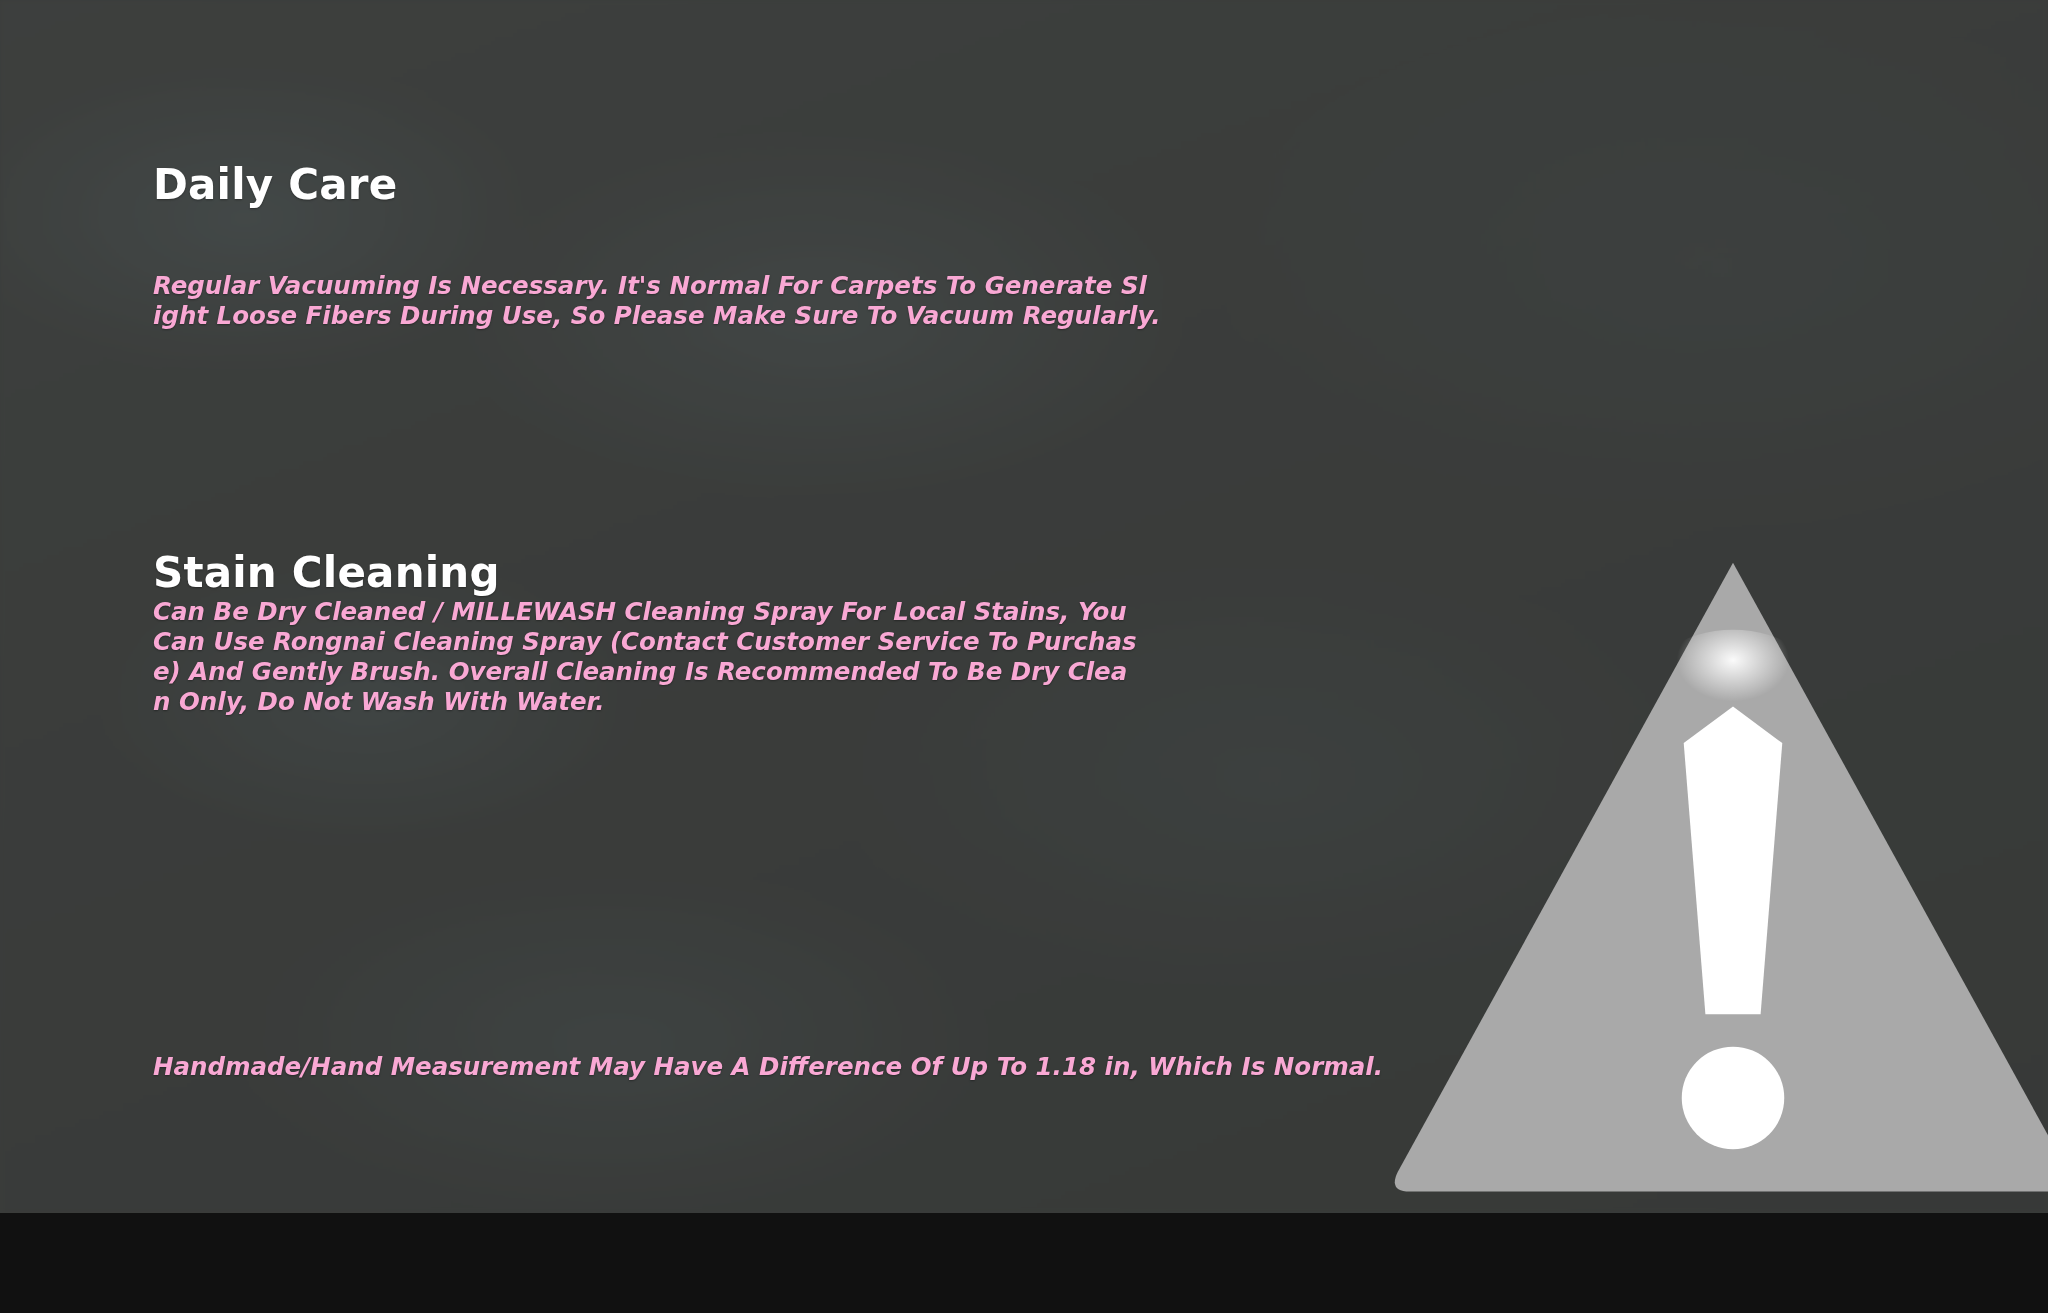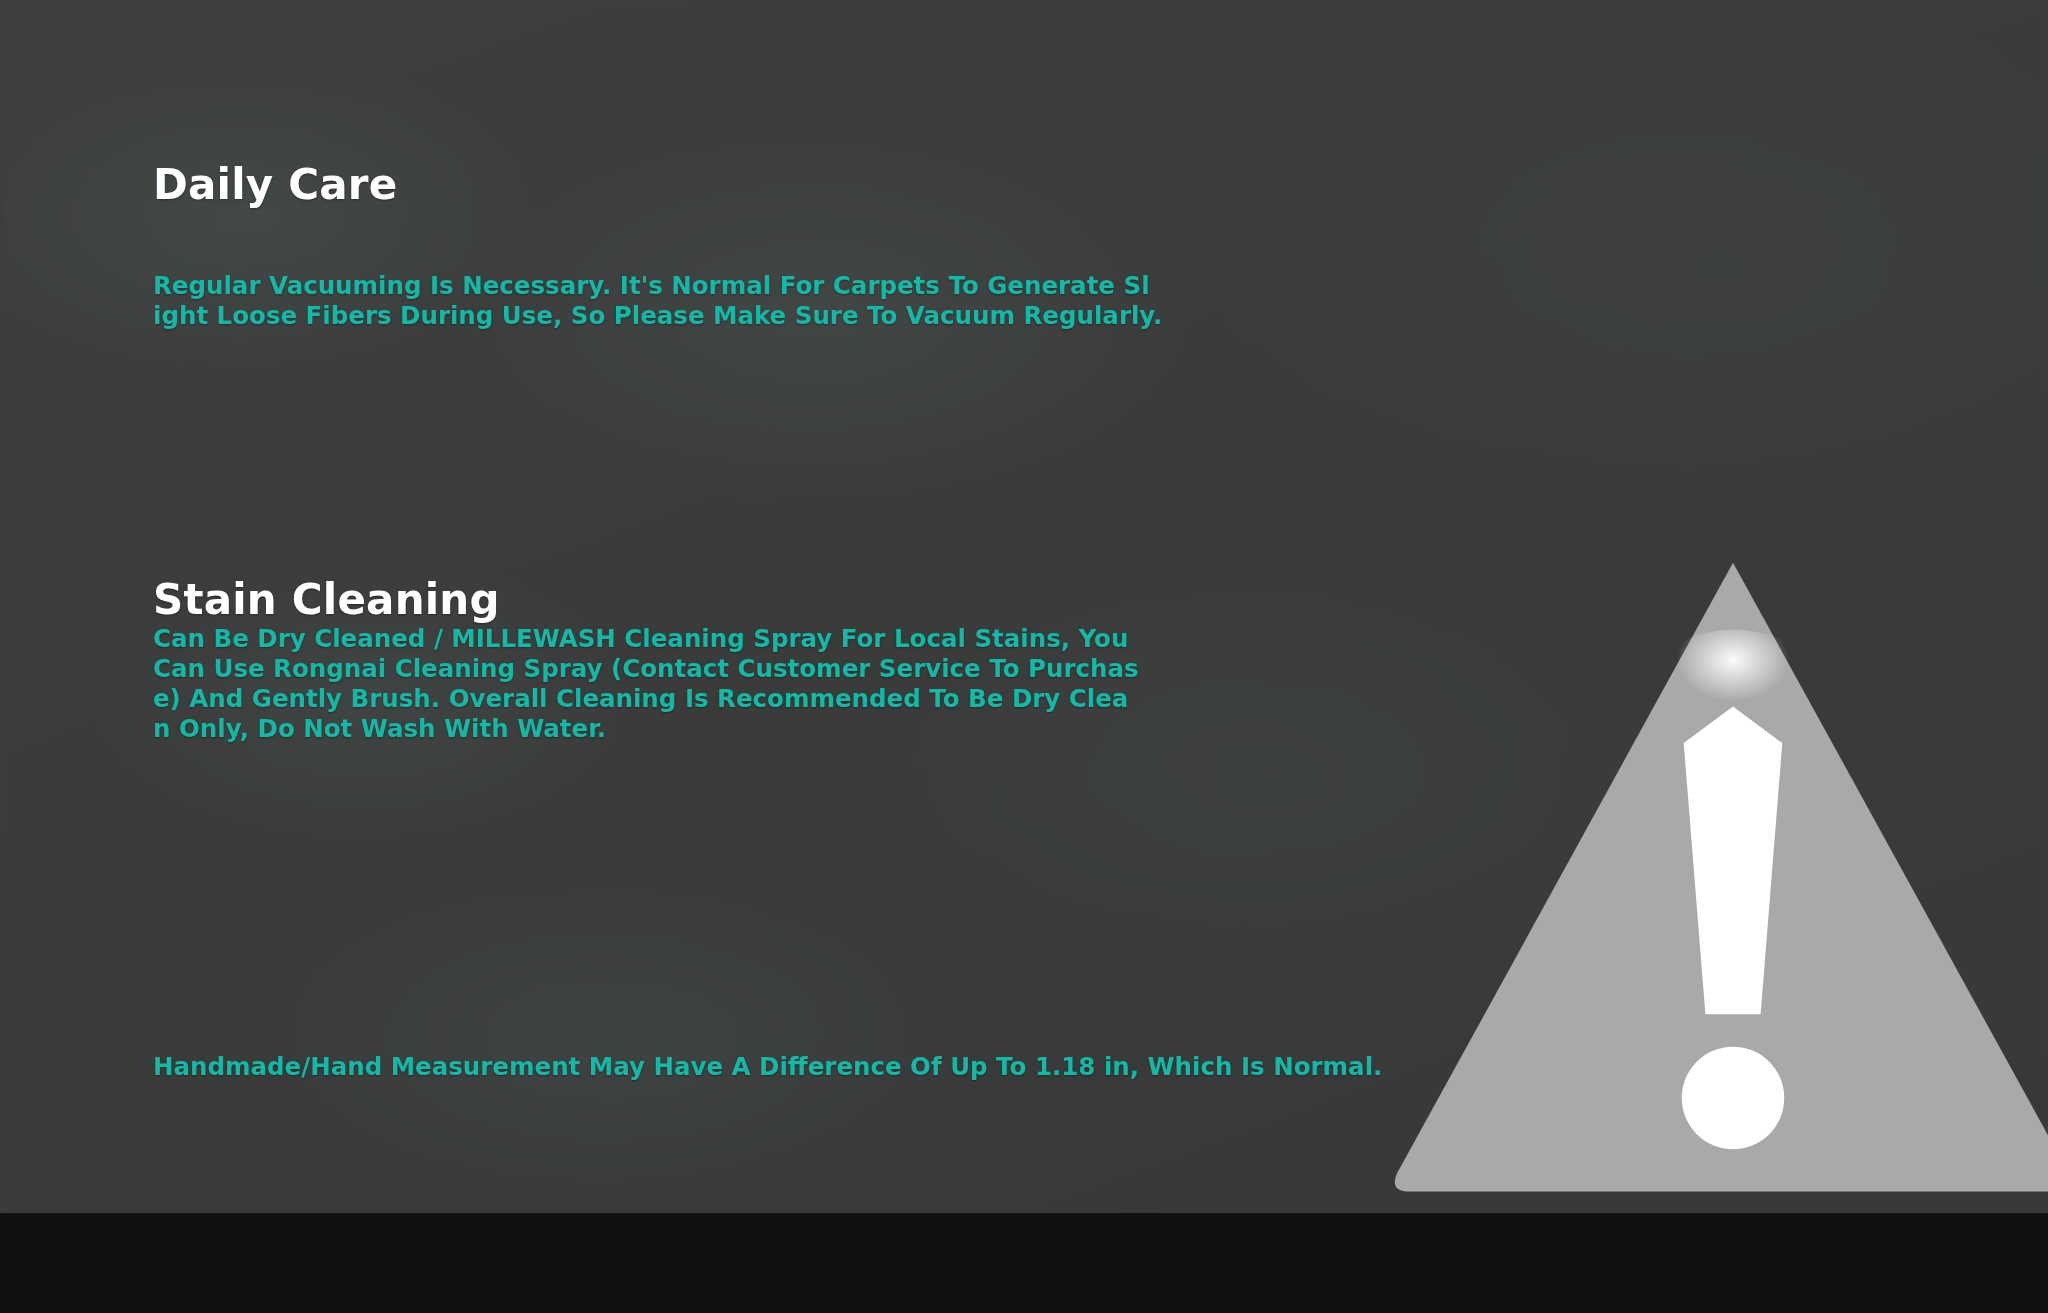--- a/index.html
+++ b/index.html
@@ -46,29 +46,30 @@
     font-size: 42px;
     font-weight: bold;
     color: #ffffff;
     letter-spacing: 0.2px;
     margin: 0 0 0 0;
     text-shadow: 0 1px 2px rgba(0,0,0,0.35);
   }
   .sec-body {
     font-size: 24.5px;
     font-weight: bold;
-    color: #14b8a6;
+    color: #f9a8d4;
     line-height: 1.22;
     margin: 0;
     text-shadow: 0 1px 2px rgba(0,0,0,0.35);
     white-space: pre-line;
+    font-style: italic;
   }
   #sec-daily { top: 160px; }
   #sec-daily .sec-body { margin-top: 62px; width: 1300px; }
-  #sec-stain { top: 575px; }
+  #sec-stain { top: 548px; }
   #sec-stain .sec-body { width: 1250px; }
   #sec-size { top: 994px; }
   #sec-size .sec-body { margin-top: 58px; width: 1600px; }
 
   
   .warning {
     position: absolute;
     right: -30px;
     bottom: -18px;
     width: 690px;

